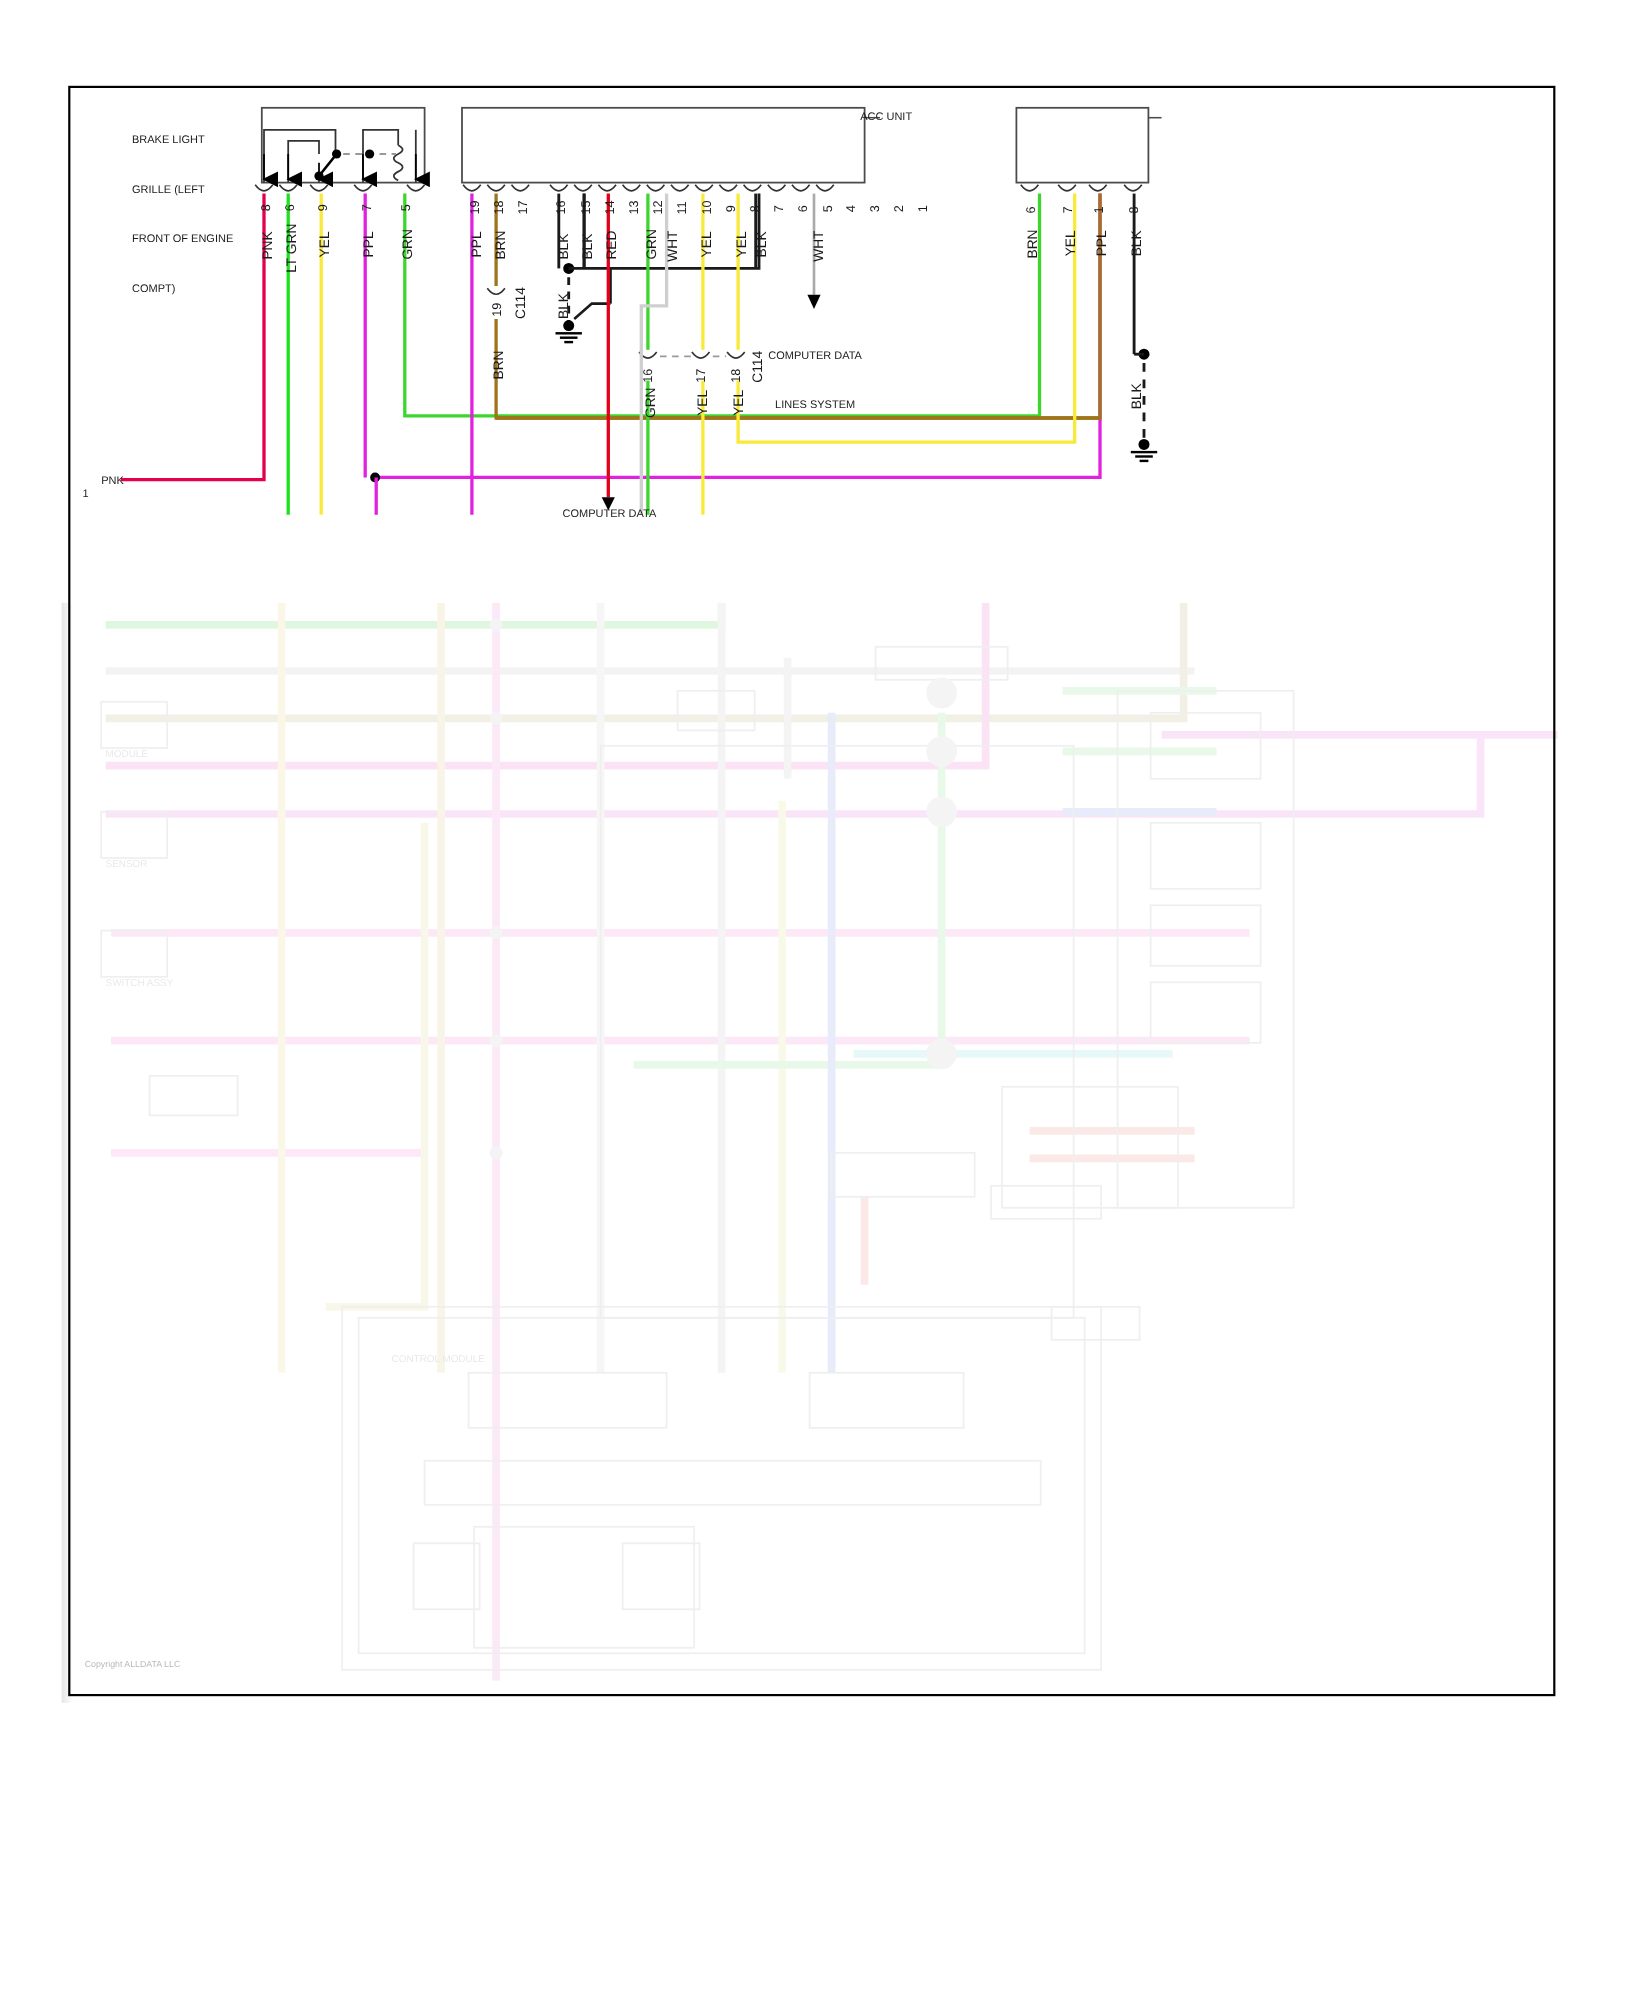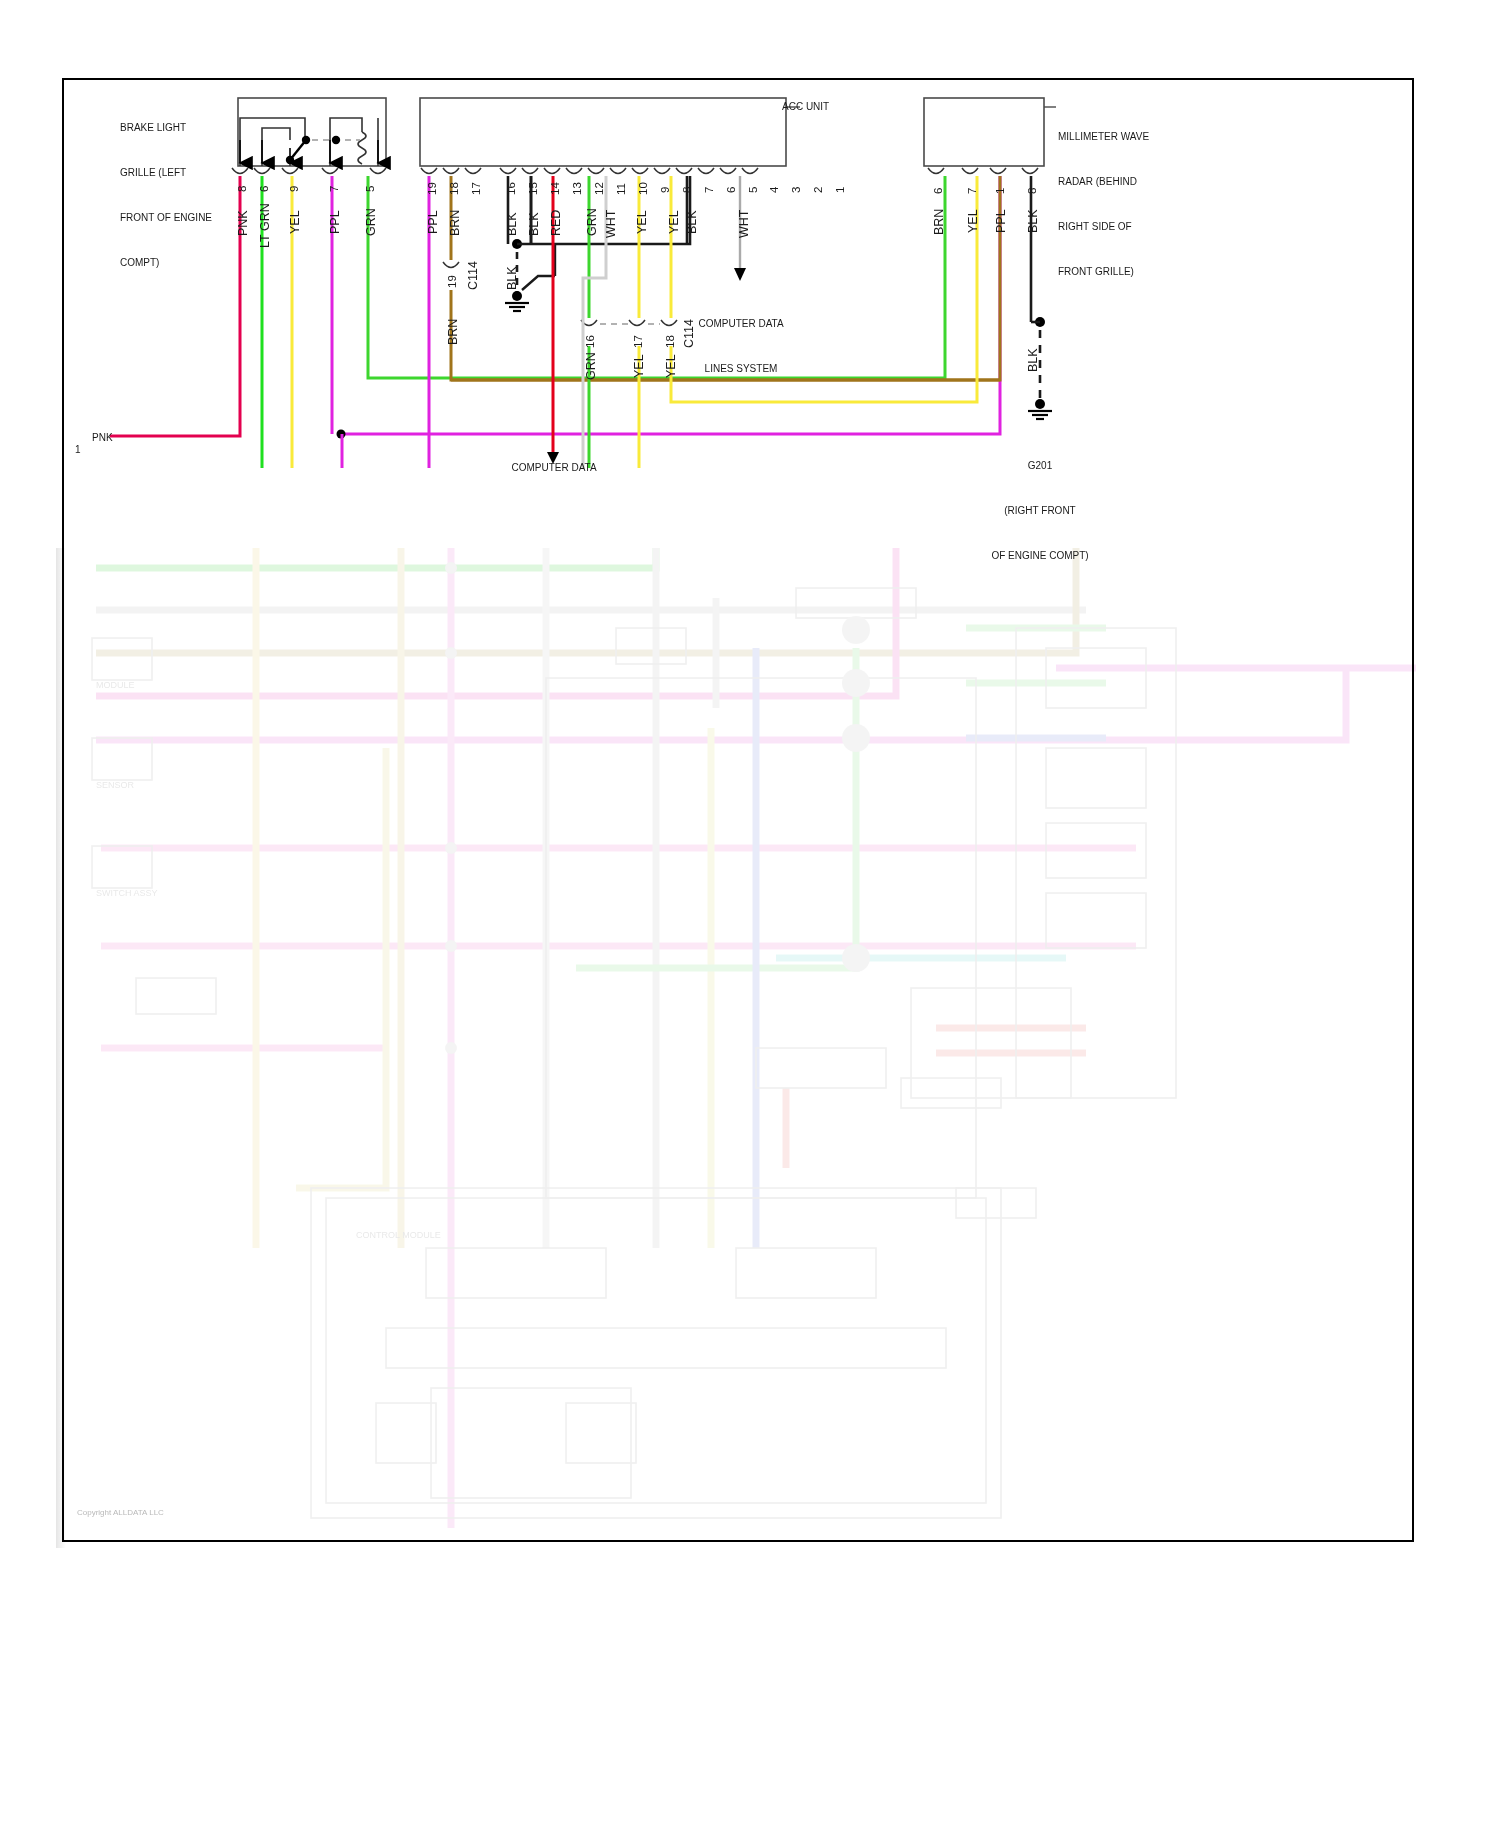--- a/index.html
+++ b/index.html
@@ -328,26 +328,20 @@
 
   <div class="lbl lbl-r" style="left:120px; top:90px; width:112px;">
     <div>BRAKE LIGHT</div>
     <div>GRILLE (LEFT</div>
     <div>FRONT OF ENGINE</div>
     <div>COMPT)</div>
   </div>
 
   <div class="lbl" style="left:782px; top:99px;">ACC UNIT</div>
 
-  <div class="lbl" style="left:1058px; top:99px; width:130px;">
-    <div>MILLIMETER WAVE</div>
-    <div>RADAR (BEHIND</div>
-    <div>RIGHT SIDE OF</div>
-    <div>FRONT GRILLE)</div>
-  </div>
 
   <div class="pinnum" style="left:236px; top:192px;">8</div>
   <div class="pinnum" style="left:258px; top:192px;">6</div>
   <div class="pinnum" style="left:288px; top:192px;">9</div>
   <div class="pinnum" style="left:328px; top:192px;">7</div>
   <div class="pinnum" style="left:364px; top:192px;">5</div>
 
   <div class="vtxt" style="left:236px; top:236px;">PNK</div>
   <div class="vtxt" style="left:258px; top:248px;">LT GRN</div>
   <div class="vtxt" style="left:288px; top:234px;">YEL</div>
@@ -415,21 +409,16 @@
     <div>COMPUTER DATA</div>
     <div>LINES SYSTEM</div>
   </div>
 
   <div class="lbl" style="left:504px; top:460px; width:100px; text-align:center;">COMPUTER DATA</div>
 
   <div class="lbl" style="left:92px; top:430px;">PNK</div>
   <div class="lbl" style="left:75px; top:442px;">1</div>
 
   <div class="vtxt" style="left:1026px; top:372px;">BLK</div>
-  <div class="lbl" style="left:990px; top:428px; width:100px; text-align:center;">
-    <div>G201</div>
-    <div>(RIGHT FRONT</div>
-    <div>OF ENGINE COMPT)</div>
-  </div>
 
   <div class="footer-note">Copyright ALLDATA LLC</div>
 
 </div>
 
 </body></html>

